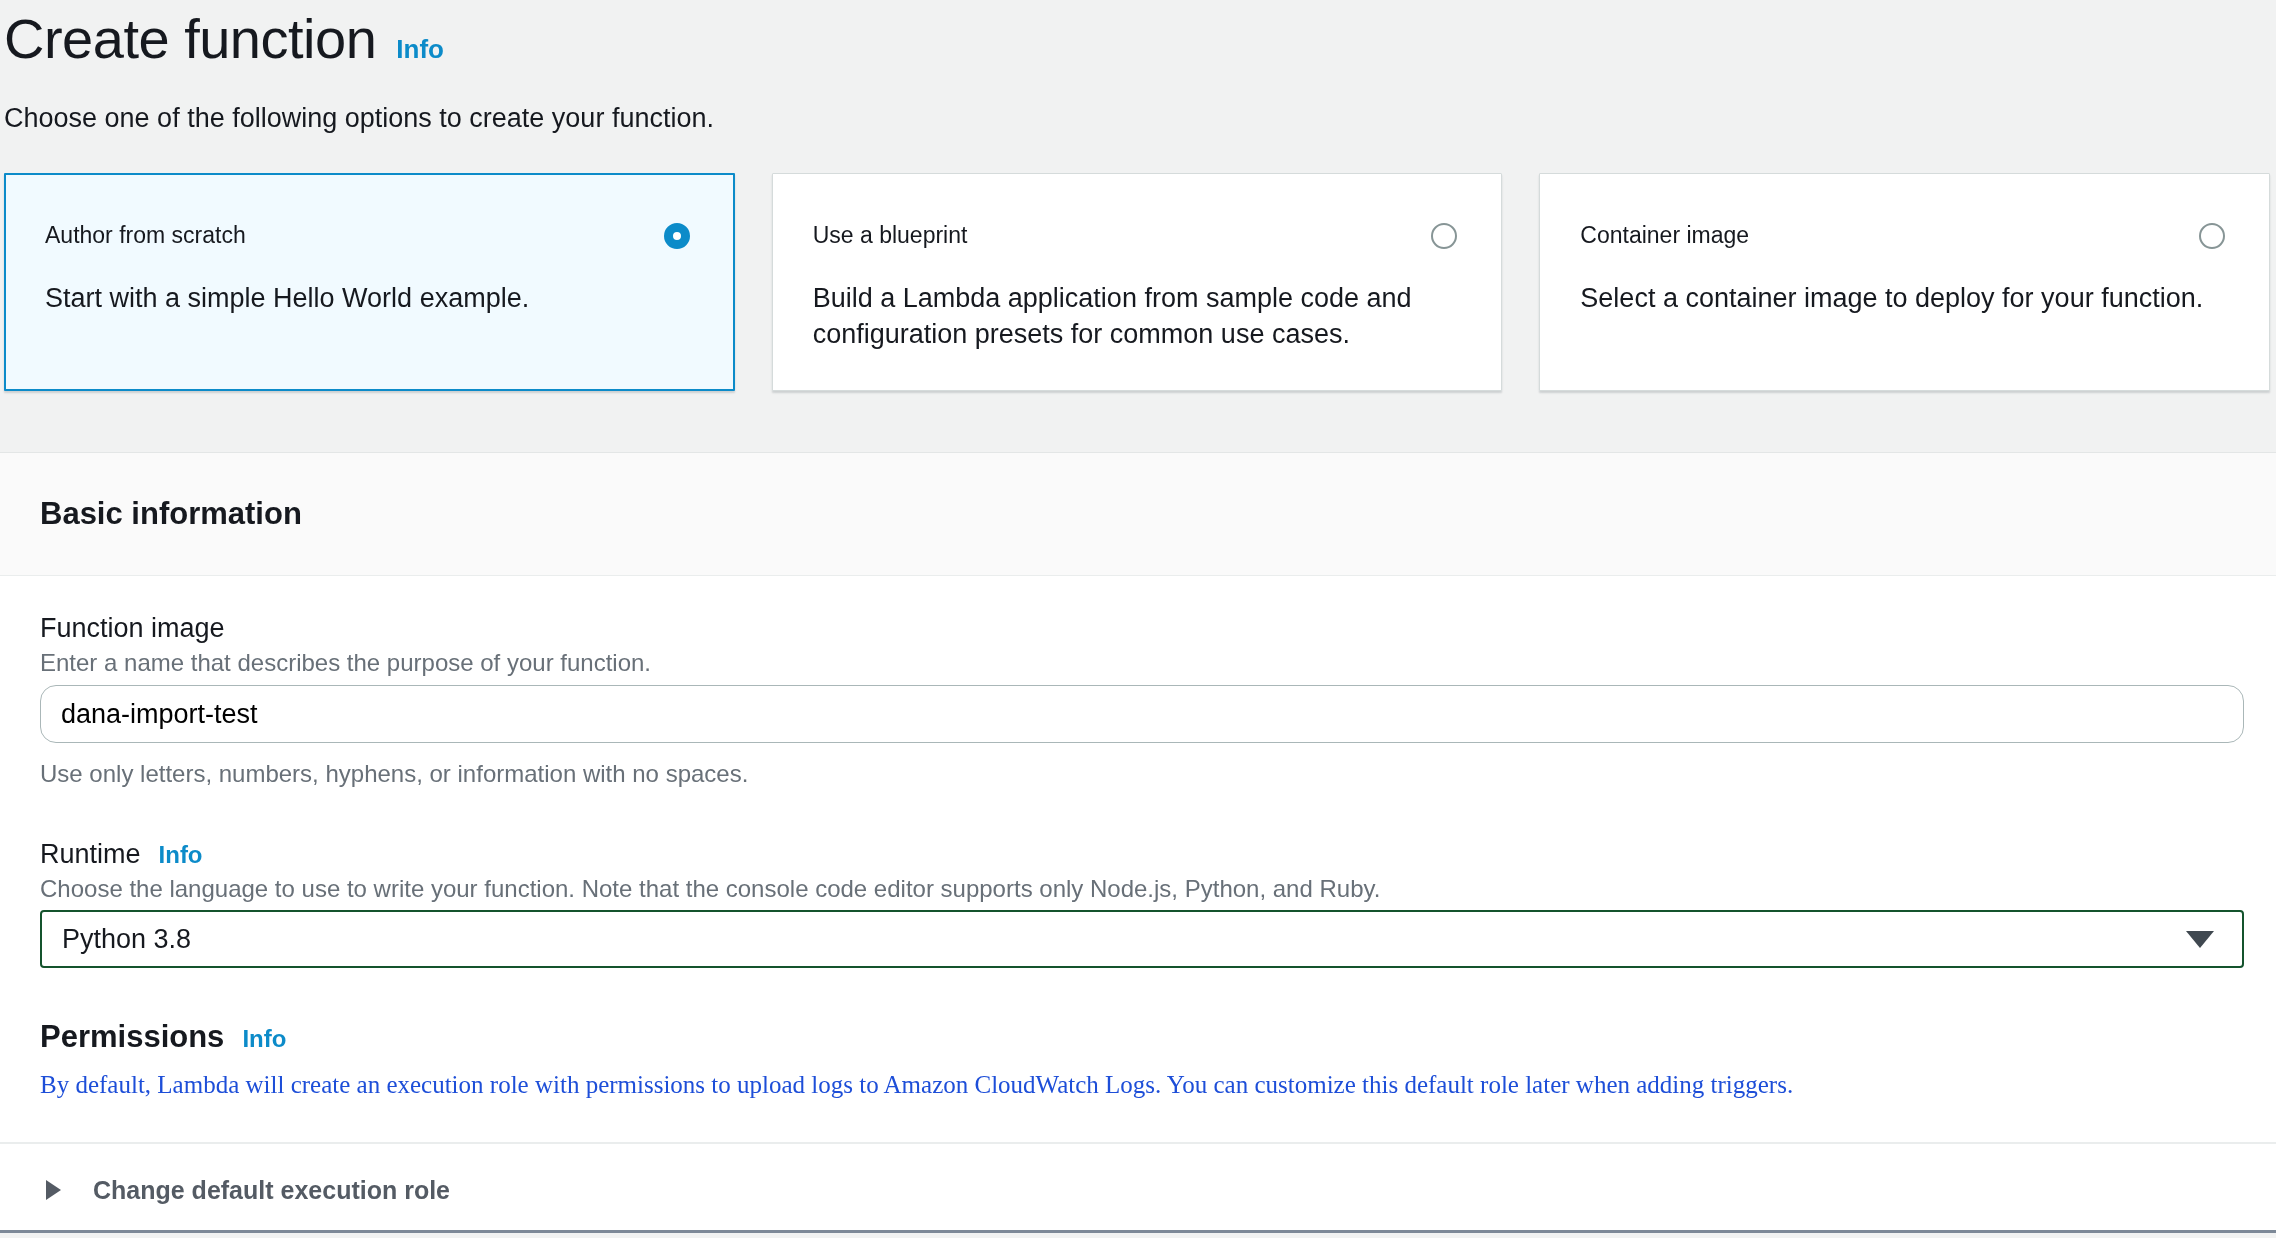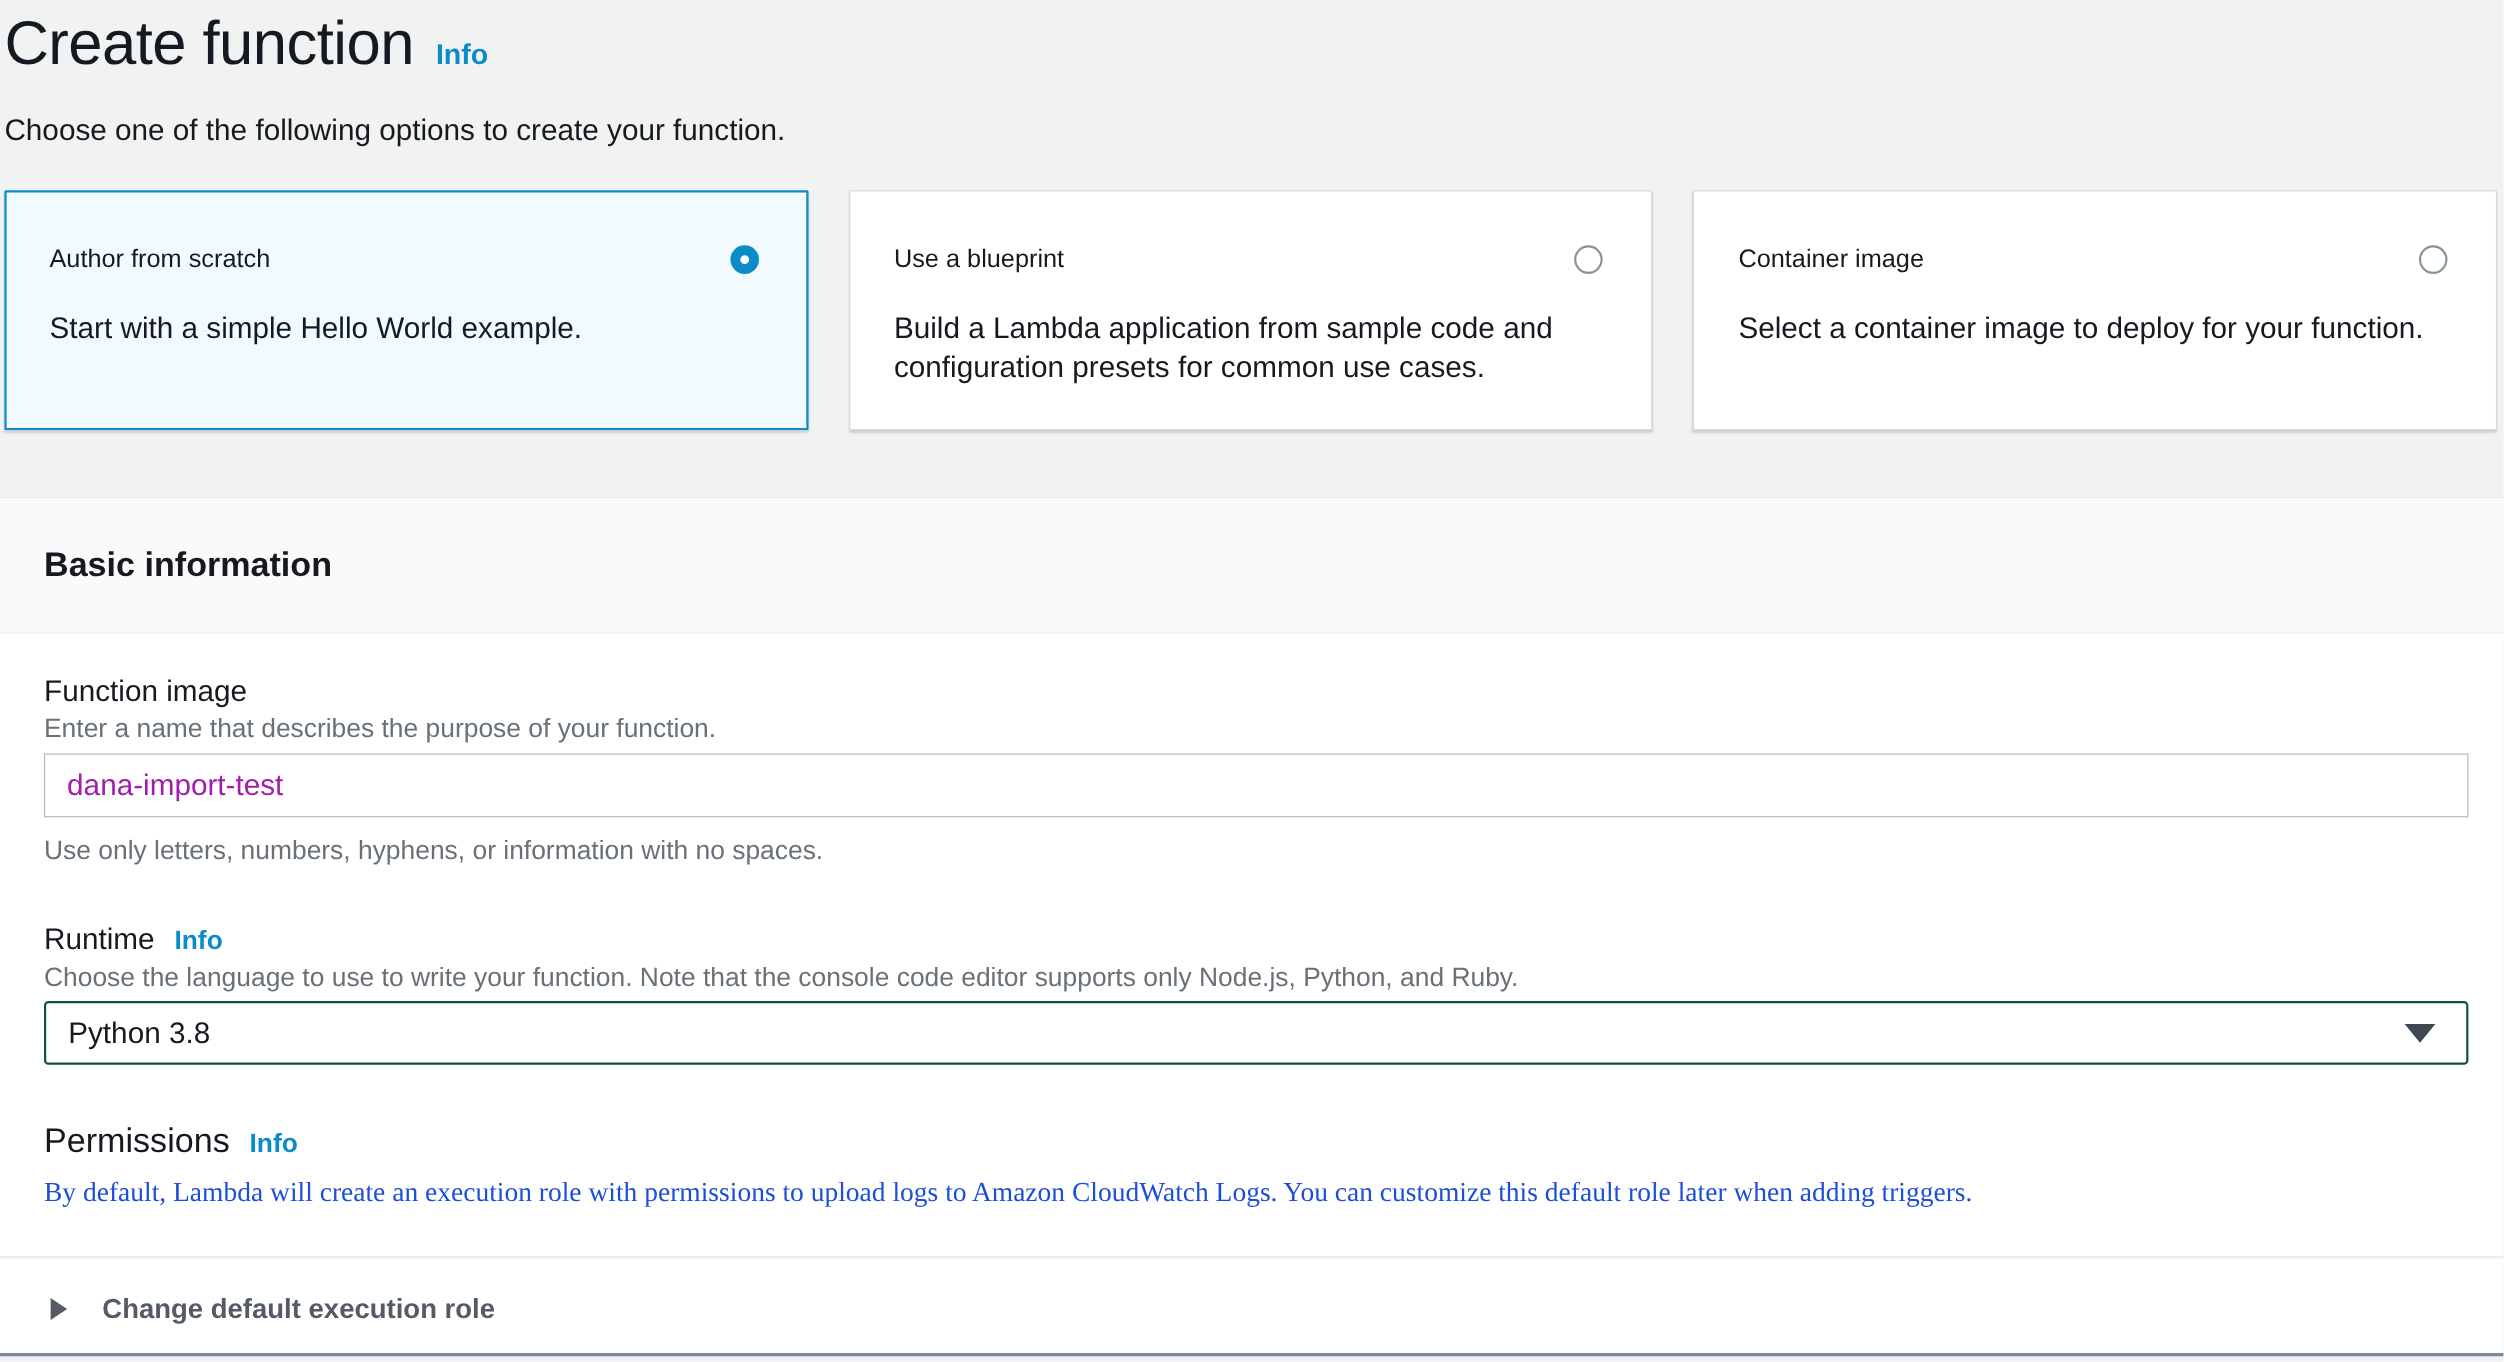--- a/index.html
+++ b/index.html
@@ -52,39 +52,39 @@
   .panel-heading { font-size:31px; font-weight:700; line-height:36px; }
   .panel-body { padding:0 32px 0 40px; }
 
   .field-label { margin-top:36px; font-size:27px; line-height:33px; }
   .label-row { display:flex; align-items:baseline; margin-top:50px; }
   .label-row .field-label { margin-top:0; }
   .label-row .info-link { font-size:24px; margin-left:18px; }
   .field-help { margin-top:3px; font-size:24px; line-height:29px; color:#687078; }
   .text-input {
     display:block; width:100%; height:58px; margin-top:8px;
-    border:1px solid #aab7b8; border-radius:0; background:#fff;
-    font-family:"Liberation Sans", sans-serif; font-size:27px; color:#a21caf;
+    border:1px solid #aab7b8; border-radius:16px; background:#fff;
+    font-family:"Liberation Sans", sans-serif; font-size:27px; color:#000000;
     padding:0 20px;
   }
   .field-constraint { margin-top:16px; font-size:24px; line-height:29px; color:#687078; }
 
   .select {
     display:flex; align-items:center; justify-content:space-between;
     height:58px; margin-top:7px; background:#fff;
     border:2px solid #14532d; border-radius:4px; padding:0 28px 0 20px;
     font-size:27px; cursor:pointer;
   }
   .caret-down {
     width:0; height:0; border-left:14px solid transparent;
     border-right:14px solid transparent; border-top:17px solid #3f4850;
   }
 
   .section-h2-row { display:flex; align-items:baseline; margin-top:50px; }
-  .section-h2 { font-size:31px; font-weight:400; line-height:37px; }
+  .section-h2 { font-size:31px; font-weight:700; line-height:37px; }
   .section-h2-row .info-link { font-size:24px; margin-left:18px; }
   .section-desc { margin-top:15px; font-size:25px; line-height:30px; color:#1d4ed8;font-family:Liberation Serif, serif; }
 
   .divider { margin-top:42px; height:2px; background:#eaeded; }
 
   .expander { display:flex; align-items:center; padding:30px 0 24px 46px; cursor:pointer; }
   .expand-arrow {
     width:0; height:0; border-top:10px solid transparent; border-bottom:10px solid transparent;
     border-left:15px solid #545b64; flex:none;
   }

